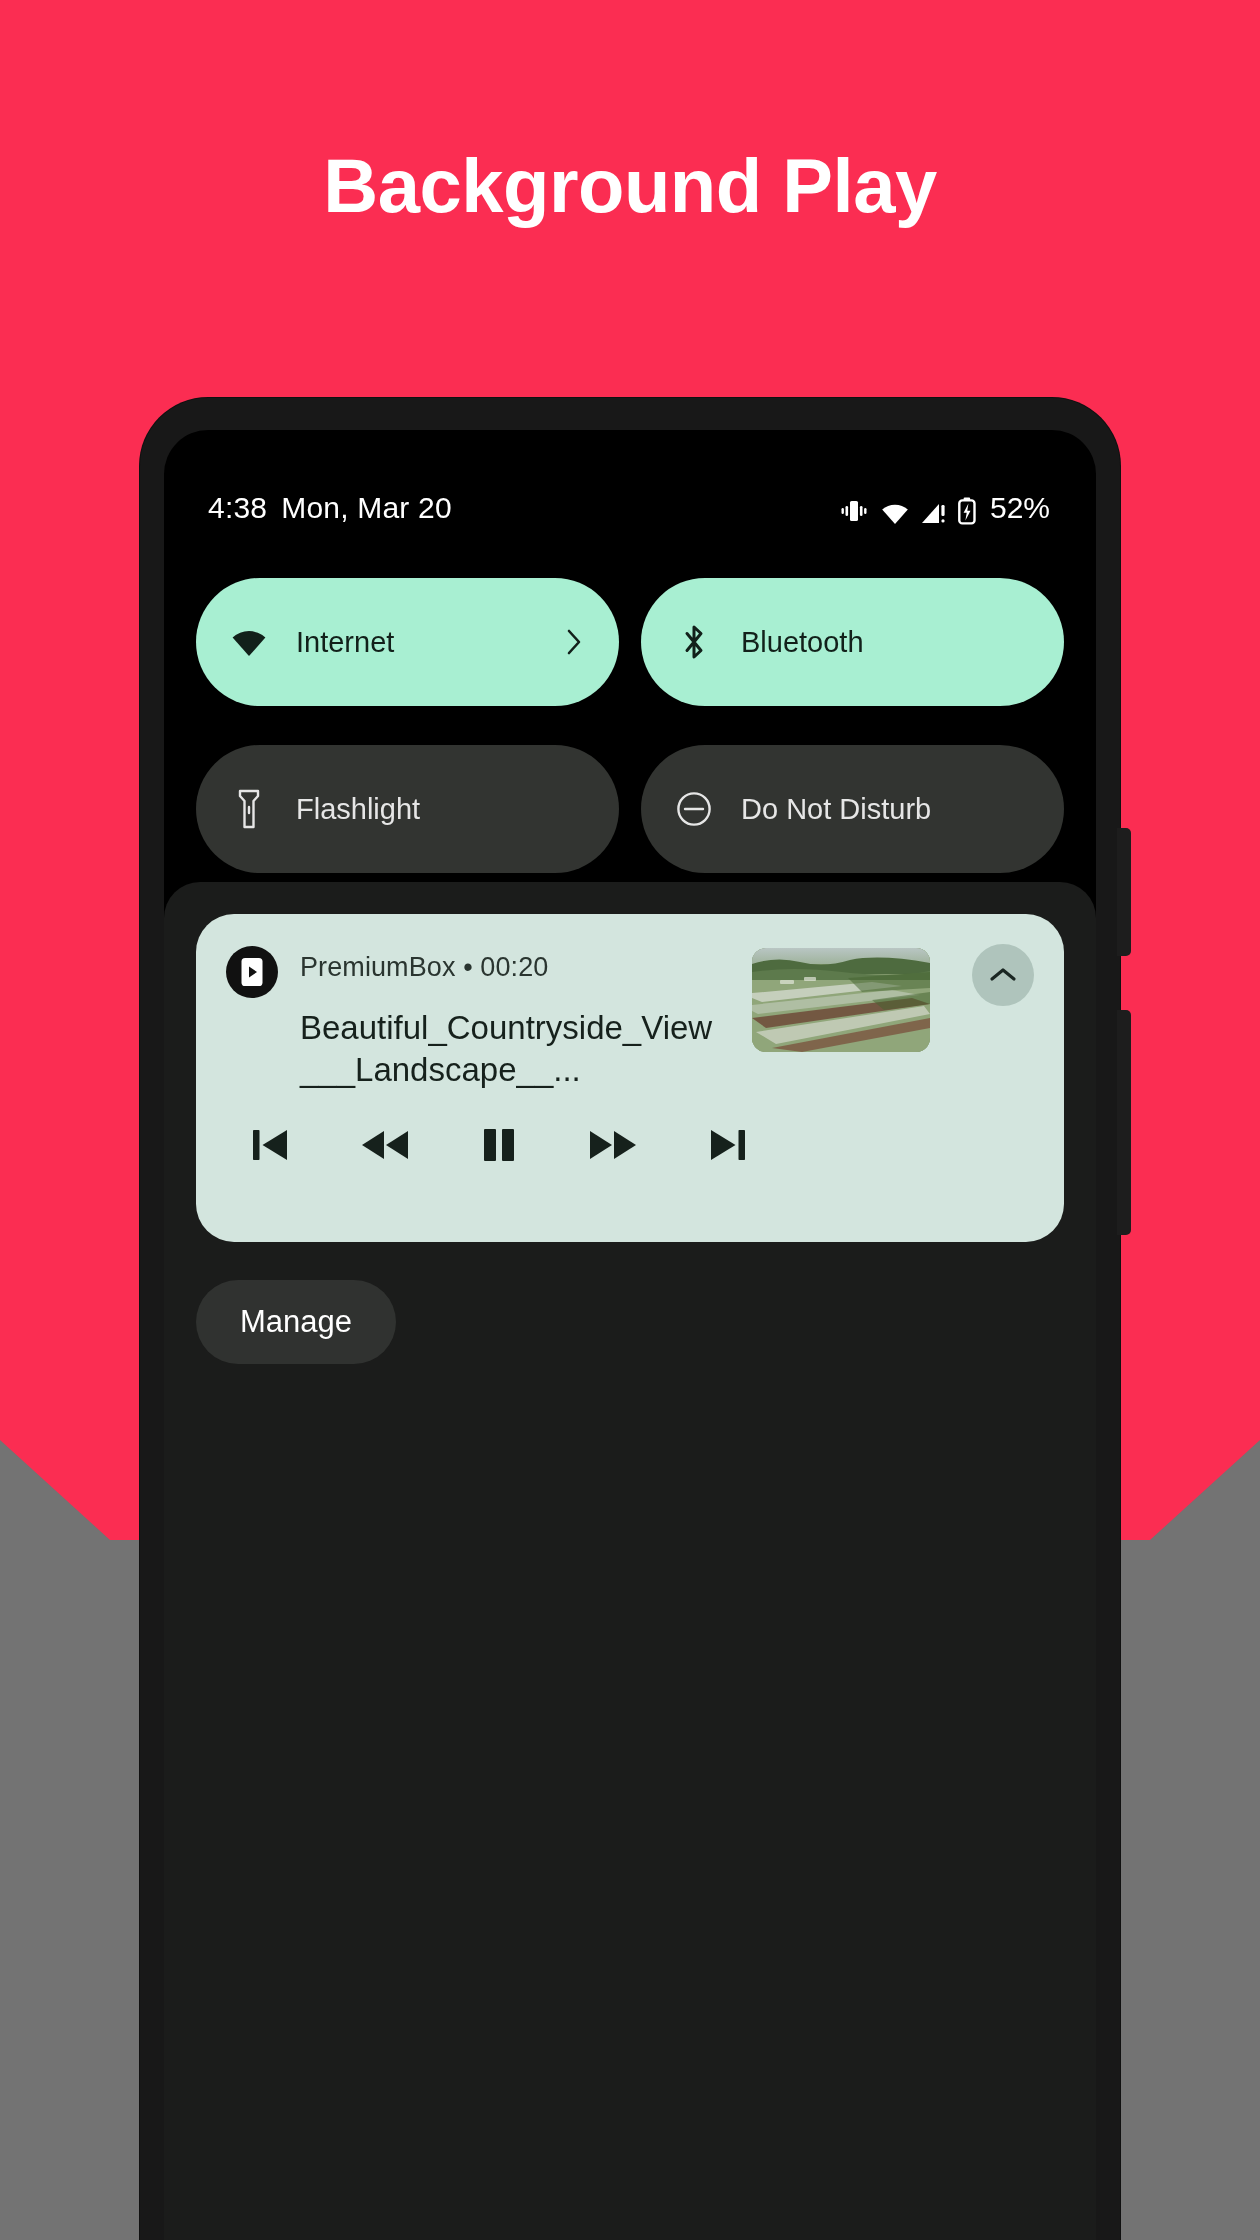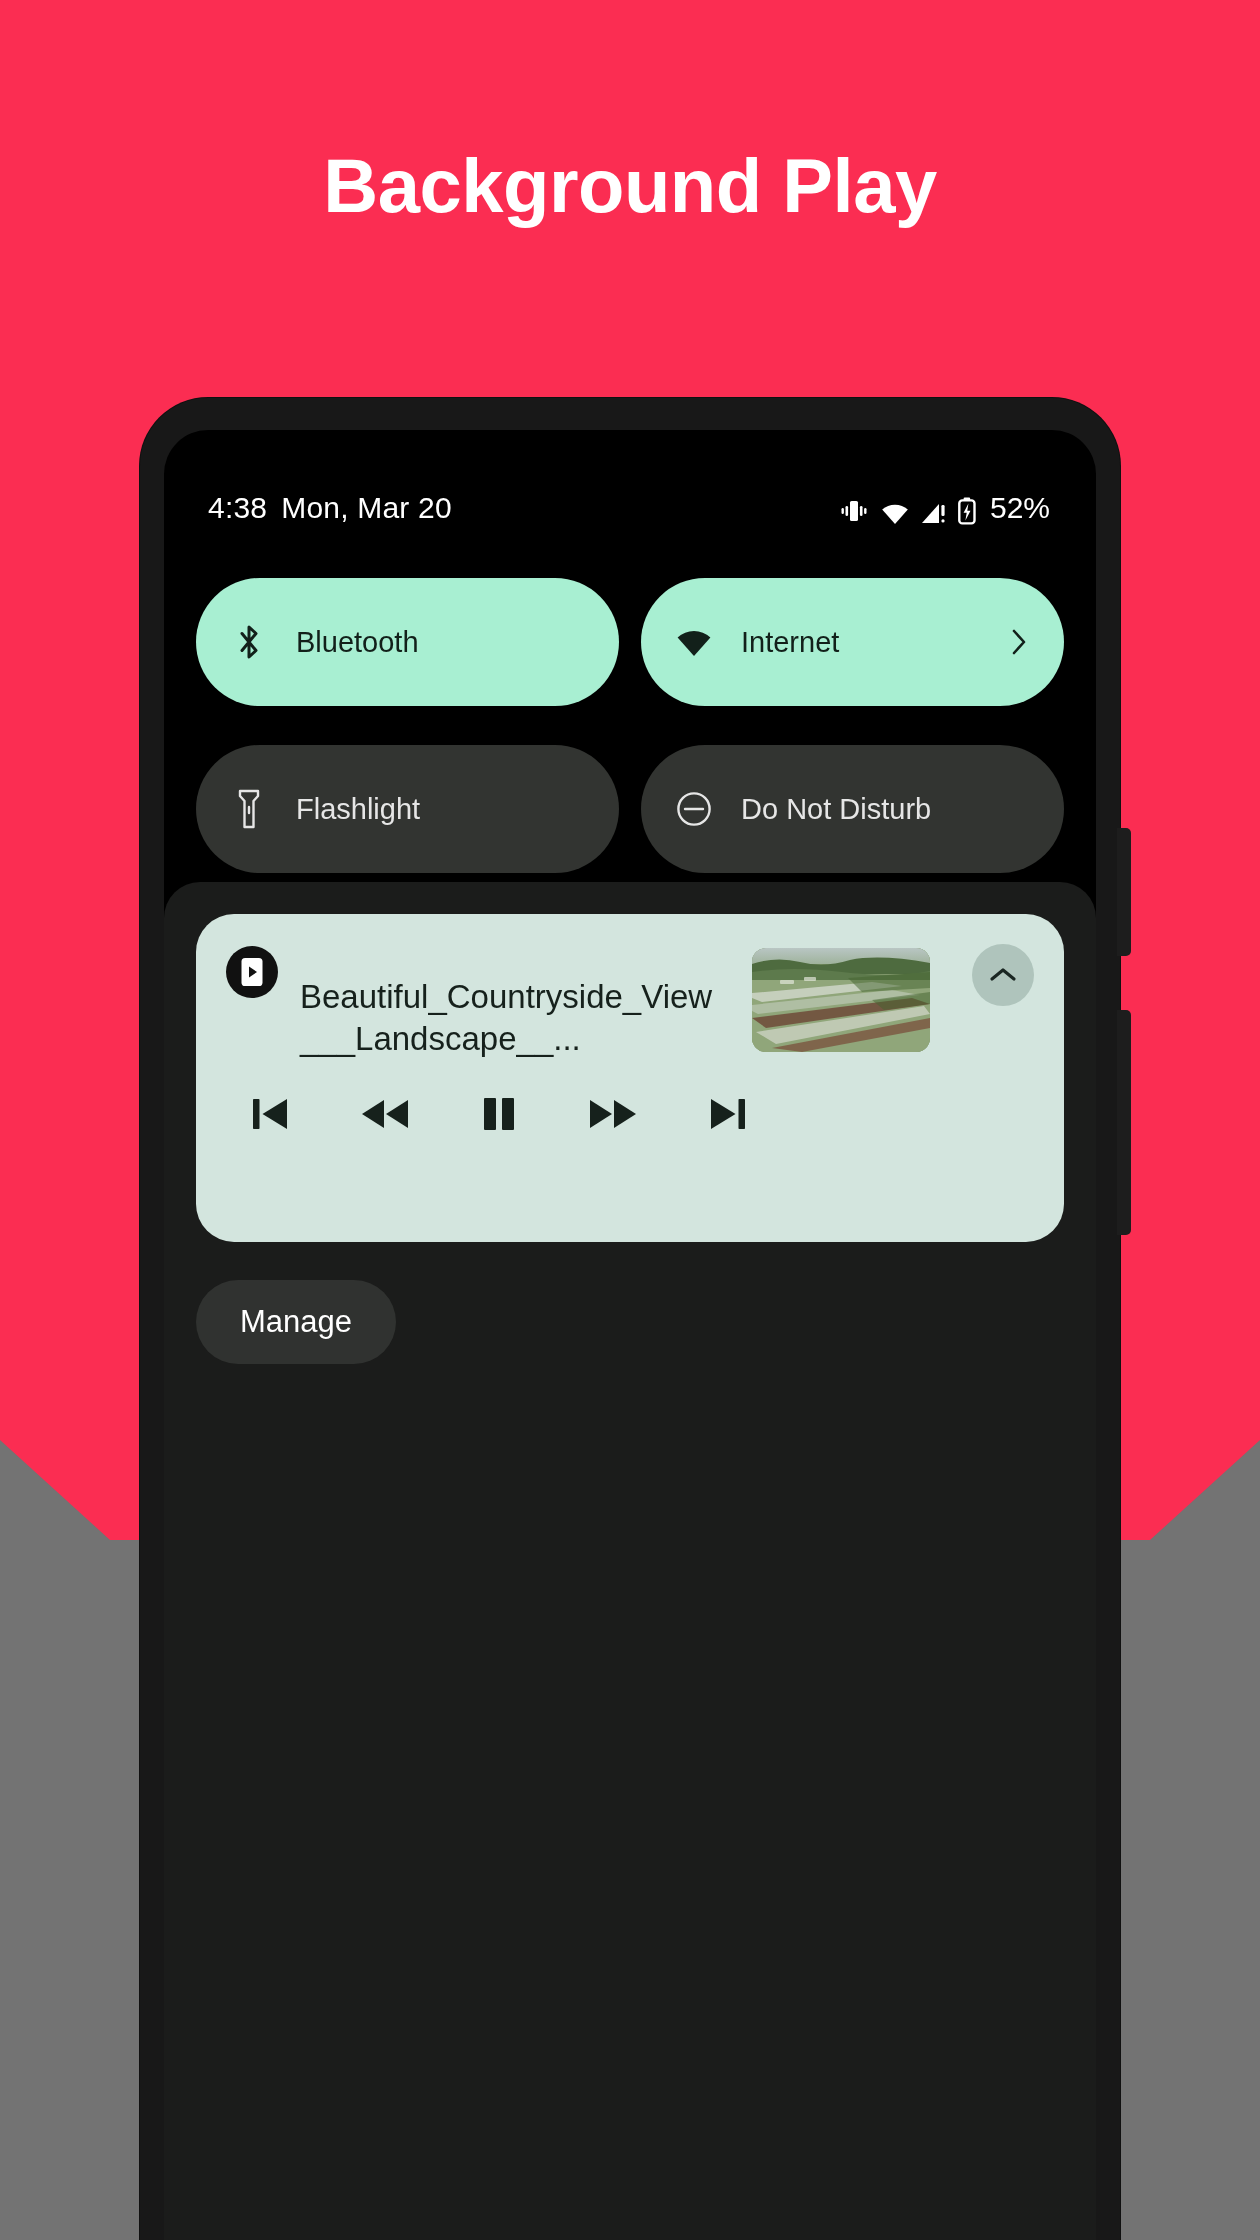--- a/index.html
+++ b/index.html
@@ -281,39 +281,39 @@
           <span id="battery-pct">52%</span>
         </div>
       </div>
 
       <div id="qs-panel">
 
         <div class="qs-row">
 
           <div class="qs-tile active">
             <span class="qs-icon">
-              <svg width="30" height="40" viewBox="0 0 30 40" fill="none" stroke="#12201A" stroke-width="3" stroke-linecap="round" stroke-linejoin="round">
-                <path d="M8 11.5 L22 28.5 L15 35 L15 5 L22 11.5 L8 28.5"></path>
-              </svg>
-            </span>
-            <span class="qs-label">Bluetooth</span>
-          </div>
-
-          <div class="qs-tile active">
-            <span class="qs-icon">
               <svg width="38" height="30" viewBox="0 0 38 30" fill="#12201A">
                 <path d="M19 29 L2.6 10.6 A24 24 0 0 1 35.4 10.6 Z"></path>
               </svg>
             </span>
             <span class="qs-label">Internet</span>
             <span class="qs-chevron">
               <svg width="18" height="30" viewBox="0 0 18 30" fill="none" stroke="#12201A" stroke-width="2.6" stroke-linecap="round" stroke-linejoin="round">
                 <path d="M4 4 L14 15 L4 26"></path>
               </svg>
             </span>
+          </div>
+
+          <div class="qs-tile active">
+            <span class="qs-icon">
+              <svg width="30" height="40" viewBox="0 0 30 40" fill="none" stroke="#12201A" stroke-width="3" stroke-linecap="round" stroke-linejoin="round">
+                <path d="M8 11.5 L22 28.5 L15 35 L15 5 L22 11.5 L8 28.5"></path>
+              </svg>
+            </span>
+            <span class="qs-label">Bluetooth</span>
           </div>
 
         </div>
 
         <div class="qs-row">
 
           <div class="qs-tile inactive">
             <span class="qs-icon">
               <svg width="26" height="42" viewBox="0 0 26 42" fill="none" stroke="#E6E6E6" stroke-width="2.4" stroke-linejoin="round">
                 <path d="M4 3 L22 3 L22 8 L17.5 13 L17.5 39 L8.5 39 L8.5 13 L4 8 Z"></path>
@@ -343,20 +343,21 @@
           <div id="media-header">
 
             <span id="media-app-icon">
               <svg width="34" height="34" viewBox="0 0 34 34" fill="none">
                 <rect x="6.5" y="3" width="21" height="28" rx="3.6" fill="#ffffff"></rect>
                 <path d="M14 11.5 L22 17 L14 22.5 Z" fill="#111111"></path>
               </svg>
             </span>
 
             <div id="media-meta">
+              <div id="media-app-line">PremiumBox • 00:20</div>
               <div id="media-title">Beautiful_Countryside_View___Landscape__...</div>
             </div>
 
             <div id="media-thumb">
               <svg width="178" height="104" viewBox="0 0 178 104" preserveAspectRatio="none">
                 <defs>
                   <linearGradient id="sky" x1="0" y1="0" x2="0" y2="1">
                     <stop offset="0%" stop-color="#b9c6c4"></stop>
                     <stop offset="100%" stop-color="#9fb39c"></stop>
                   </linearGradient>

